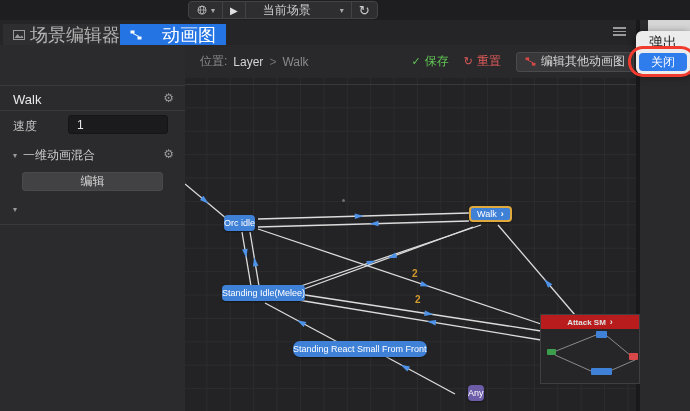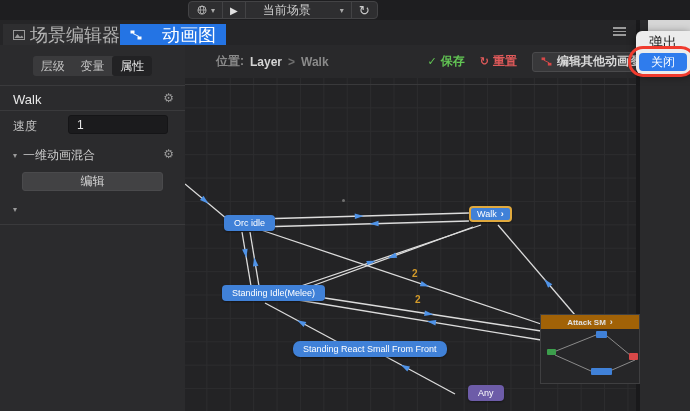--- a/index.html
+++ b/index.html
@@ -36,48 +36,48 @@
   #speed-row{position:absolute;left:13px;top:73px;font-size:12px;color:#c4c4c4;}
   #speed-input{position:absolute;left:68px;top:70px;width:100px;height:19px;background:#1b1b1d;border:1px solid #151517;
     border-radius:3px;color:#e8e8e8;font-size:12px;padding:0 8px;}
   .section-head{position:absolute;left:13px;font-size:12px;color:#d0d0d0;display:flex;align-items:center;gap:6px;}
   .tri{font-size:8px;color:#9a9a9a;}
   .side-btn{position:absolute;left:22px;width:141px;height:19px;background:#424244;border:1px solid #4a4a4c;border-radius:3px;
     color:#d8d8d8;font-size:12px;display:flex;align-items:center;justify-content:center;}
 
   
   #graph-panel{position:absolute;left:185px;top:45px;width:455px;height:366px;background:#29292b;}
-  #graph-header{position:absolute;left:16px;top:0;width:455px;height:33px;display:flex;align-items:center;padding:0 6px 0 15px;font-weight:bold;}
+  #graph-header{position:absolute;left:0;top:0;width:455px;height:33px;display:flex;align-items:center;padding:0 6px 0 15px;}
   #breadcrumb{display:flex;align-items:center;gap:6px;font-size:12px;}
   .bc-dim{color:#8a8a8a;} .bc-strong{color:#d4d4d4;} .bc-sep{color:#6f6f6f;}
   #header-actions{margin-left:auto;display:flex;align-items:center;gap:15px;}
   #save-btn{color:#62c554;font-size:12px;display:flex;gap:4px;align-items:center;}
   #reset-btn{color:#e05a5a;font-size:12px;display:flex;gap:4px;align-items:center;}
   #edit-other-btn{height:20px;background:#38383a;border:1px solid #4a4a4c;border-radius:3px;color:#d8d8d8;
     font-size:12px;display:flex;align-items:center;gap:5px;padding:0 8px;white-space:nowrap;}
   .mini-icon{font-size:11px;}
 
   
   #canvas{position:absolute;left:0;top:33px;width:455px;height:333px;background:#232325;overflow:hidden;
     background-image:linear-gradient(#2c2c2e 1px,transparent 1px),linear-gradient(90deg,#2c2c2e 1px,transparent 1px);
     background-size:23.4px 23.4px;background-position:-2px 6px;}
   #topline{position:absolute;left:0;top:6px;width:455px;height:1px;background:#39393b;}
   #edges-svg{position:absolute;left:0;top:0;z-index:1;pointer-events:none;}
   .gnode{position:absolute;z-index:2;background:#4081d8;color:#fff;font-size:9px;border-radius:4px;
-    padding:3px 10px;white-space:nowrap;display:flex;align-items:center;gap:4px;box-shadow:0 1px 2px rgba(0,0,0,.4);}
+    padding:3px 0;white-space:nowrap;display:flex;align-items:center;gap:4px;box-shadow:0 1px 2px rgba(0,0,0,.4);}
   .gnode.selected{border:2px solid #e0a93e;padding:1px 6px;}
   .gnode.any{background:#6d5ca8;}
   .node-chevron{font-weight:bold;font-size:9px;}
   .edge-label{position:absolute;z-index:2;color:#d29a2a;font-size:10px;font-weight:bold;}
   #canvas-dot{position:absolute;left:157px;top:121px;width:3px;height:3px;border-radius:50%;background:#6f6f6f;z-index:1;}
 
   
   #subpanel{position:absolute;left:355px;top:236px;width:100px;height:70px;z-index:3;
     background:#262628;border:1px solid #3f3f41;}
-  #subpanel-header{height:14px;background:#a16207;display:flex;align-items:center;justify-content:center;gap:4px;
+  #subpanel-header{height:14px;background:#b91c1c;display:flex;align-items:center;justify-content:center;gap:4px;
     color:#e0e0e0;font-size:8px;font-weight:bold;}
   #subpanel-body{position:relative;width:100%;height:54px;}
   .mini-node{position:absolute;border-radius:1px;z-index:2;}
   #mini-svg{position:absolute;left:0;top:0;z-index:1;}
 
   
   #v-divider{position:absolute;left:636px;top:20px;width:4px;height:391px;background:#19191b;}
   #right-panel{position:absolute;left:640px;top:0;width:50px;height:411px;background:#2a2a2c;}
   #right-top{position:absolute;left:0;top:0;width:50px;height:20px;background:#1e1e20;}
   #right-light{position:absolute;left:8px;top:20px;width:42px;height:25px;background:#d6d6d6;}
@@ -143,25 +143,20 @@
       <span>动画图</span>
     </div>
     <div id="hamburger">
       <div></div>
       <div></div>
       <div></div>
     </div>
   </div>
 
   <div id="sidebar">
-    <div id="seg">
-      <div class="seg-item">层级</div>
-      <div class="seg-item">变量</div>
-      <div class="seg-item active">属性</div>
-    </div>
     <div class="s-divider" style="top:40px;"></div>
     <div id="state-title">Walk</div>
     <span class="gear" style="top:46px;">⚙</span>
     <div class="s-divider" style="top:65px;"></div>
     <div id="speed-row">速度</div>
     <input id="speed-input" value="1" style="">
     <div class="section-head" style="top:102px;">
       <span class="tri">▾</span>
       <span>一维动画混合</span>
     </div>

